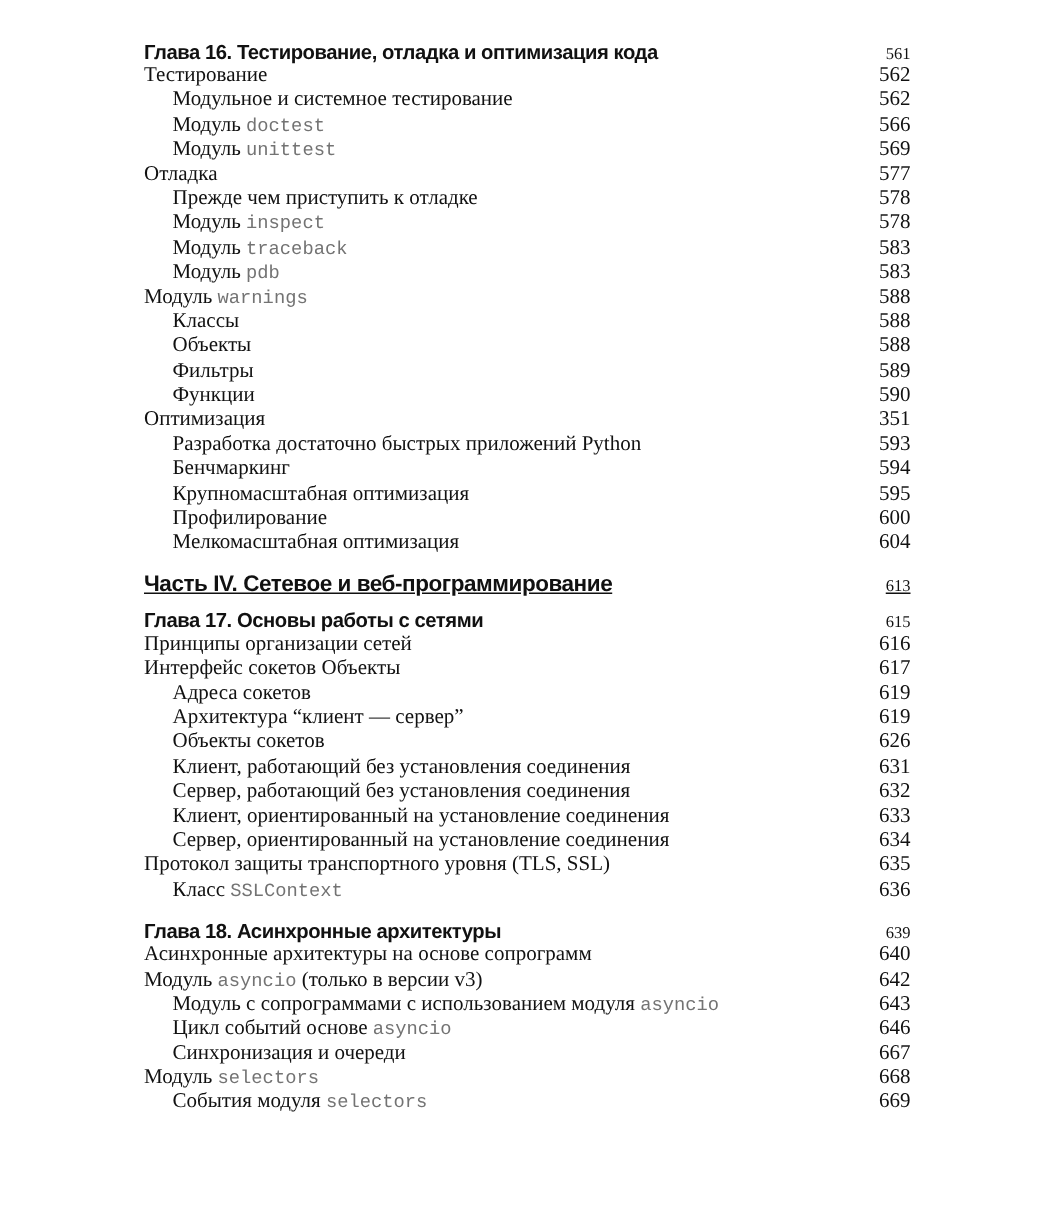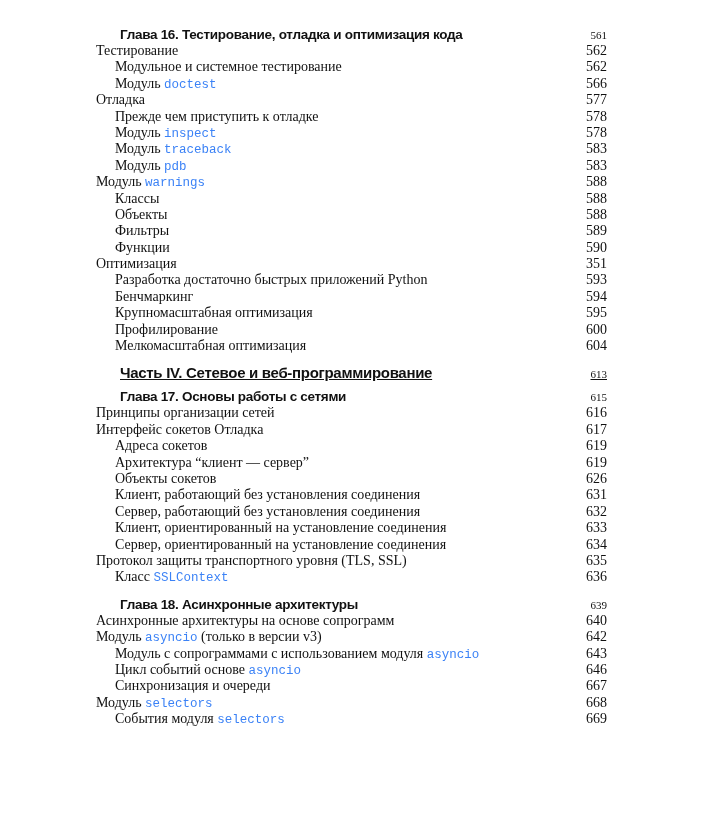--- a/index.html
+++ b/index.html
@@ -3,46 +3,50 @@
 <meta charset="utf-8">
 <style>
   html, body { margin:0; padding:0; background:#ffffff; }
   body { width:701px; height:819px; position:relative; overflow:hidden; color:#111; }
   .toc { position:absolute; left:96px; top:26px; width:511px; }
   .row { display:flex; justify-content:space-between; align-items:baseline; height:16.4px; line-height:16.4px;
          font-family:"Liberation Serif", serif; font-size:14px; }
   .row .t { white-space:nowrap; }
   .row.l2 .t { padding-left:19px; }
   .row .p { font-family:"Liberation Serif", serif; font-size:14px; }
-  .row.head { font-family:"Liberation Sans", sans-serif; font-weight:bold; font-size:13.5px; letter-spacing:-0.3px; height:17px; line-height:17px;margin-left:24px; }
+  .row.head { font-family:"Liberation Sans", sans-serif; font-weight:bold; font-size:13.5px; letter-spacing:-0.3px; height:17px; line-height:17px; }
   .row.head .p { font-weight:normal; font-family:"Liberation Serif", serif; font-size:11px; letter-spacing:0; }
   .row.part { font-size:15px; height:18px; line-height:18px;text-decoration:underline; }
   .gap-s { height:6px; }
   .gap-l { height:10px; }
-  code { font-family:"Liberation Mono", monospace; font-size:12.5px; color:#3b82f6; }
+  code { font-family:"Liberation Mono", monospace; font-size:12.5px; color:#737373; }
 </style>
 </head>
 <body>
 
 <div class="toc" id="toc">
     <div class="row head">
       <span class="t"><span>Глава 16. Тестирование, отладка и оптимизация кода</span></span>
       <span class="p">561</span>
     </div>
     <div class="row">
       <span class="t"><span>Тестирование</span></span>
       <span class="p">562</span>
     </div>
     <div class="row l2">
       <span class="t"><span>Модульное и системное тестирование</span></span>
       <span class="p">562</span>
     </div>
     <div class="row l2">
       <span class="t"><span>Модуль </span><code>doctest</code></span>
       <span class="p">566</span>
+    </div>
+    <div class="row l2">
+      <span class="t"><span>Модуль </span><code>unittest</code></span>
+      <span class="p">569</span>
     </div>
     <div class="row">
       <span class="t"><span>Отладка</span></span>
       <span class="p">577</span>
     </div>
     <div class="row l2">
       <span class="t"><span>Прежде чем приступить к отладке</span></span>
       <span class="p">578</span>
     </div>
     <div class="row l2">
@@ -109,21 +113,21 @@
     <div class="gap-s"></div>
     <div class="row head">
       <span class="t"><span>Глава 17. Основы работы с сетями</span></span>
       <span class="p">615</span>
     </div>
     <div class="row">
       <span class="t"><span>Принципы организации сетей</span></span>
       <span class="p">616</span>
     </div>
     <div class="row">
-      <span class="t"><span>Интерфейс сокетов Отладка</span></span>
+      <span class="t"><span>Интерфейс сокетов Объекты</span></span>
       <span class="p">617</span>
     </div>
     <div class="row l2">
       <span class="t"><span>Адреса сокетов</span></span>
       <span class="p">619</span>
     </div>
     <div class="row l2">
       <span class="t"><span>Архитектура “клиент — сервер”</span></span>
       <span class="p">619</span>
     </div>

